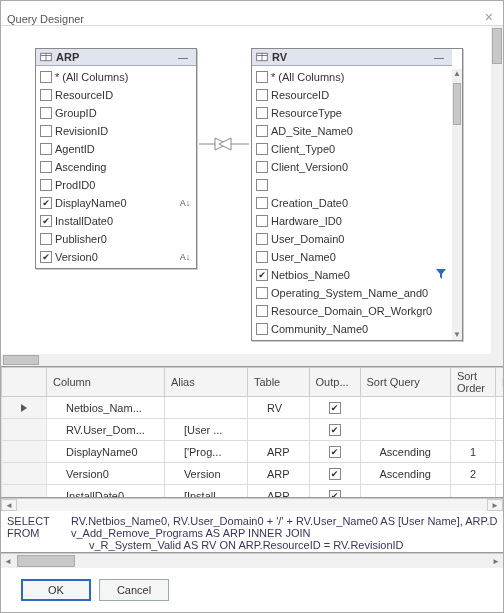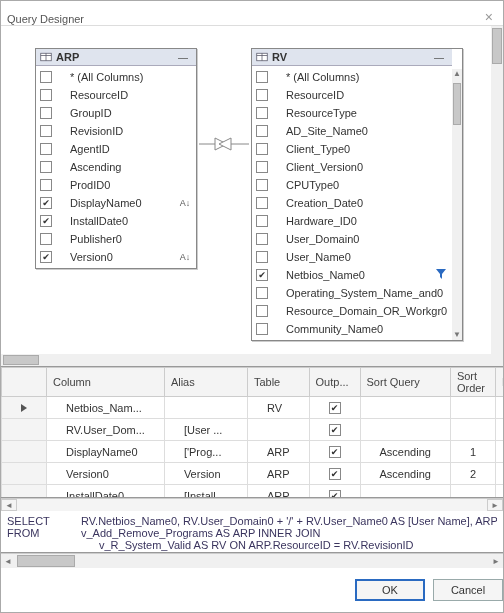--- a/index.html
+++ b/index.html
@@ -15,21 +15,21 @@
 .scroll-corner{position:absolute;right:0;bottom:0;width:12px;height:12px;background:#f0f0f0}
 
 .tablebox{position:absolute;border:1px solid #888;background:#fff;box-shadow:1px 1px 0 #ccc}
 .tablebox.arp{left:34px;top:22px;width:160px}
 .tablebox.rv{left:250px;top:22px;width:200px}
 .tablebox-title{display:flex;align-items:center;gap:4px;padding:2px 4px;background:#dfe4ee;border-bottom:1px solid #aab}
 .tablebox-title svg{width:12px;height:12px;flex:none}
 .tablebox-title .txt{flex:1;font-weight:600;color:#333}
 .tablebox-title .min{padding:0 4px;font-size:10px;color:#555;cursor:pointer}
 .tablebox-list{padding:2px 0}
-.field-row{display:flex;align-items:center;padding:1px 4px;gap:18px;height:16px;white-space:nowrap;overflow:hidden}
+.field-row{display:flex;align-items:center;padding:1px 4px;gap:3px;height:16px;white-space:nowrap;overflow:hidden}
 .field-row .cb{width:12px;height:12px;border:1px solid #888;box-sizing:border-box;flex:none;display:flex;align-items:center;justify-content:center}
 .field-row .cb.checked::after{content:"✔";font-size:9px;line-height:1;color:#333}
 .field-row .fname{flex:1;overflow:hidden;text-overflow:ellipsis}
 .field-row .sort-ico{width:14px;font-size:9px;color:#555;text-align:center}
 .field-row .filter-ico{width:14px;text-align:center}
 .tablebox-list.scrollable{max-height:none}
 .tablebox .tb-scroll{position:absolute;right:0;top:20px;bottom:0;width:10px;background:#f0f0f0}
 .tablebox .tb-scroll .up,.tablebox .tb-scroll .down{height:10px;font-size:8px;line-height:10px;text-align:center;color:#777}
 .tablebox .tb-scroll .thumb{position:absolute;left:1px;right:1px;top:14px;height:40px;background:#c8c8c8;border:1px solid #aaa}
 
@@ -42,30 +42,30 @@
 .grid-table th.rowhdr{width:14px;background:#f4f4f4}
 .grid-table td{border:1px solid #ddd;padding:2px 19px;height:17px;white-space:nowrap;overflow:hidden}
 .grid-table td.rowcell{width:14px;background:#f4f4f4;text-align:center}
 .rowcell .ptr{display:inline-block;width:0;height:0;border-top:4px solid transparent;border-bottom:4px solid transparent;border-left:6px solid #555}
 .out-cb{display:inline-block;width:12px;height:12px;border:1px solid #888;box-sizing:border-box;text-align:center;vertical-align:middle}
 .out-cb.checked::after{content:"✔";font-size:9px;line-height:10px;display:block;color:#333}
 .grid-scroll{height:12px;background:#f4f4f4;border-top:1px solid #ccc;display:flex}
 .grid-scroll .arrow{width:14px;font-size:8px;line-height:12px;text-align:center;color:#777;border:1px solid #ccc}
 
 .sql-pane{flex:1;border-bottom:1px solid #999;padding:4px 6px 0 6px;font-family:inherit;font-size:11px;color:#3a345e;overflow:hidden}
-.sql-pane .clause{display:flex;gap:24px;white-space:nowrap}
+.sql-pane .clause{display:flex;gap:14px;white-space:nowrap}
 .sql-pane .kw{width:50px;flex:none}
 .sql-pane .txt{overflow:hidden}
 
 .bottom-scroll{height:14px;background:#f0f0f0;border-top:1px solid #ccc;display:flex;align-items:center}
 .bottom-scroll .arrow{width:14px;font-size:8px;text-align:center;color:#777}
 .bottom-scroll .track{flex:1;position:relative;height:12px}
 .bottom-scroll .thumb{position:absolute;left:2px;top:0;height:10px;width:56px;background:#c8c8c8;border:1px solid #aaa}
 
-.buttons{height:36px;padding:4px 0;display:flex;justify-content:flex-end;align-items:center;gap:8px}
+.buttons{height:36px;padding:4px 20px;display:flex;justify-content:flex-start;align-items:center;gap:8px}
 .btn{min-width:70px;height:22px;border:1px solid #9aa;background:#f5f5f5;font-size:11px;color:#333;cursor:pointer}
 .btn.primary{border:2px solid #2a6ac1}
 </style>
 </head>
 <body>
 
 <div class="window">
   <div class="titlebar">
     <span class="title">Query Designer</span>
     <span class="close">×</span>
@@ -163,21 +163,20 @@
           <div class="field-row">
             <span class="cb"></span>
             <span class="fname">Client_Type0</span>
           </div>
           <div class="field-row">
             <span class="cb"></span>
             <span class="fname">Client_Version0</span>
           </div>
           <div class="field-row">
             <span class="cb"></span>
-            <span class="fname">CPUType0</span>
           </div>
           <div class="field-row">
             <span class="cb"></span>
             <span class="fname">Creation_Date0</span>
           </div>
           <div class="field-row">
             <span class="cb"></span>
             <span class="fname">Hardware_ID0</span>
           </div>
           <div class="field-row">

